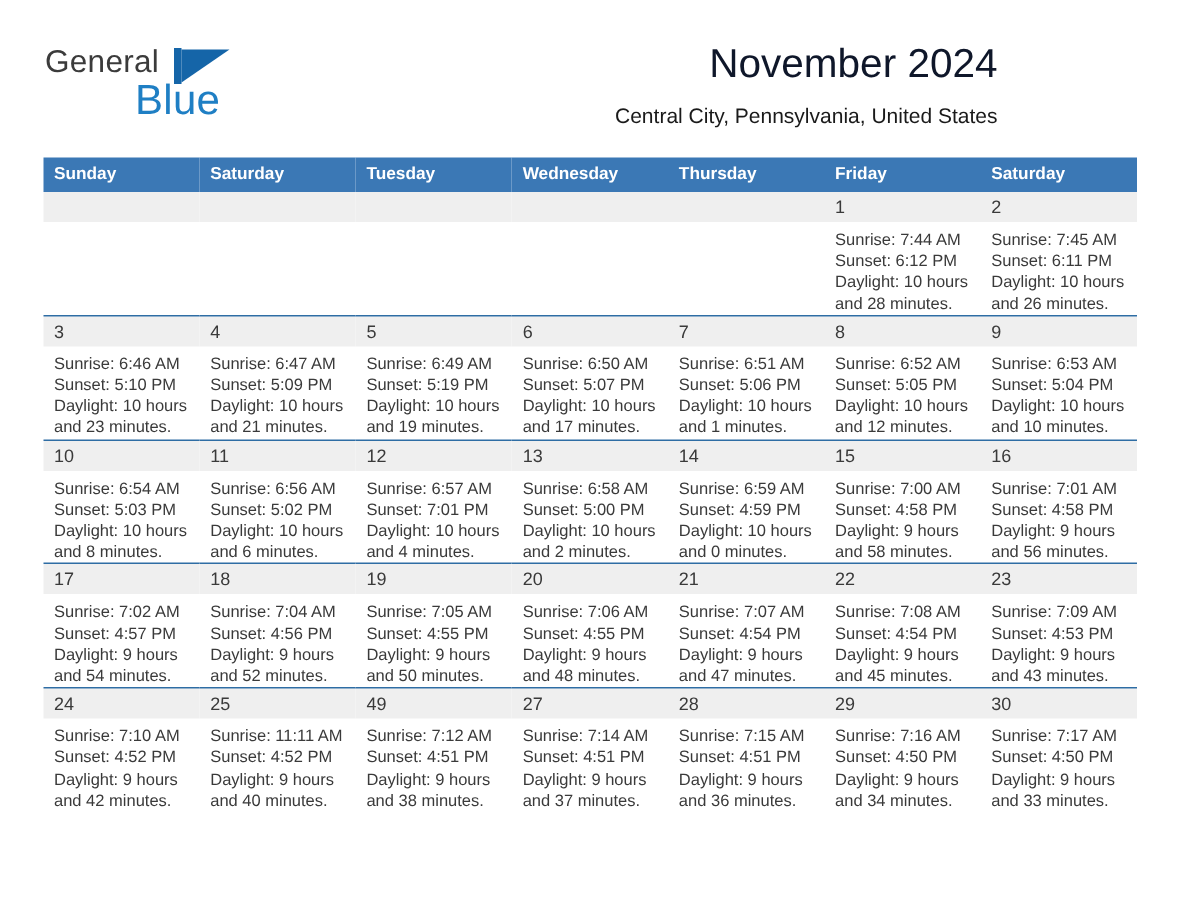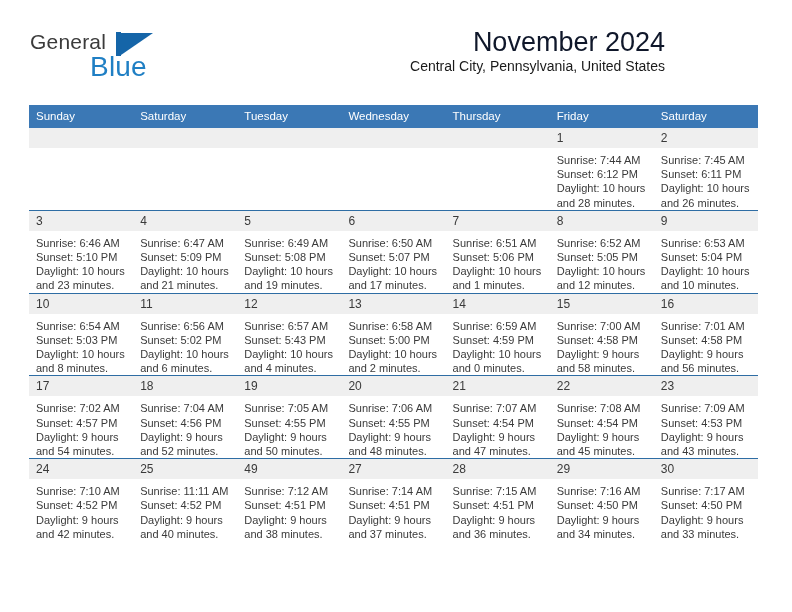--- a/index.html
+++ b/index.html
@@ -85,40 +85,41 @@
     top: 0;
     text-align: right;
   }
   .cal-title {
     font-size: 27px;
     color: #0f172a;
     line-height: 32px;
     white-space: nowrap;
   }
   .cal-subtitle {
+    margin-top: 11px;
     font-size: 14px;
     color: #1a1a1a;
     line-height: 17px;
     white-space: nowrap;
     text-align: center;
   }
 
   
   .calendar {
     position: absolute;
     left: 29px;
     top: 105px;
     width: 729px;
     border-collapse: collapse;
     table-layout: fixed;
   }
   .calendar th {
     background: #3b78b5;
     color: #ffffff;
-    font-weight: normal;
+    font-weight: bold;
     font-size: 11.5px;
     text-align: left;
     padding: 5px 0 5px 7px;
     height: 11px;
     line-height: 13px;
   }
   .calendar td {
     vertical-align: top;
     padding: 0;
     border-top: 1.4px solid #2e6da4;
@@ -267,21 +268,21 @@
               <div>Sunrise: 6:47 AM</div>
               <div>Sunset: 5:09 PM</div>
               <div>Daylight: 10 hours</div>
               <div>and 21 minutes.</div>
             </div>
           </td>
           <td>
             <div class="daynum">5</div>
             <div class="cellbody">
               <div>Sunrise: 6:49 AM</div>
-              <div>Sunset: 5:08 PM</div>
+              <div>Sunset: 5:19 PM</div>
               <div>Daylight: 10 hours</div>
               <div>and 19 minutes.</div>
             </div>
           </td>
           <td>
             <div class="daynum">6</div>
             <div class="cellbody">
               <div>Sunrise: 6:50 AM</div>
               <div>Sunset: 5:07 PM</div>
               <div>Daylight: 10 hours</div>
@@ -332,21 +333,21 @@
               <div>Sunrise: 6:56 AM</div>
               <div>Sunset: 5:02 PM</div>
               <div>Daylight: 10 hours</div>
               <div>and 6 minutes.</div>
             </div>
           </td>
           <td>
             <div class="daynum">12</div>
             <div class="cellbody">
               <div>Sunrise: 6:57 AM</div>
-              <div>Sunset: 5:43 PM</div>
+              <div>Sunset: 7:01 PM</div>
               <div>Daylight: 10 hours</div>
               <div>and 4 minutes.</div>
             </div>
           </td>
           <td>
             <div class="daynum">13</div>
             <div class="cellbody">
               <div>Sunrise: 6:58 AM</div>
               <div>Sunset: 5:00 PM</div>
               <div>Daylight: 10 hours</div>

